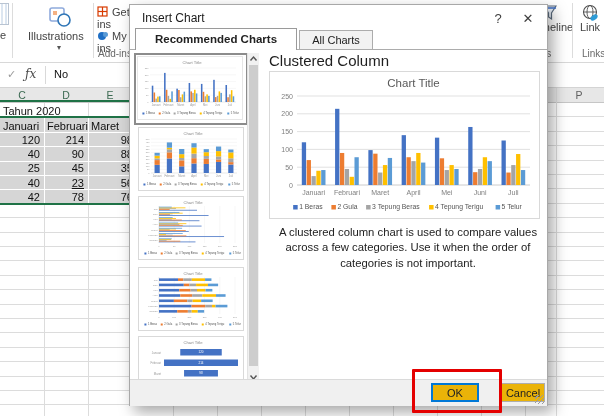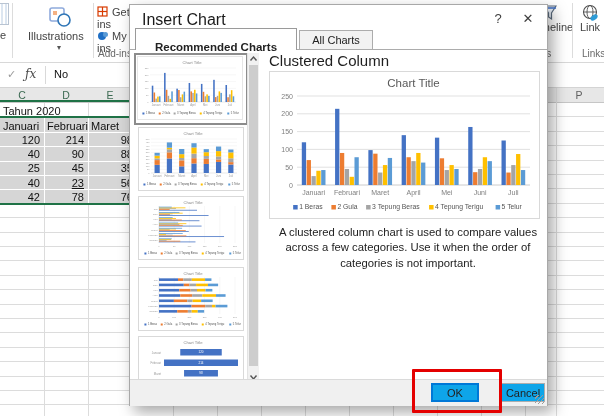--- a/index.html
+++ b/index.html
@@ -22,40 +22,40 @@
   .gridv{width:1px;background:#DCDCDC;}
   #selection{left:0;top:117.4px;width:130px;height:86.4px;background:#D6D6D6;}
   .sel-h{left:0;width:130px;height:1px;background:#FFFFFF;position:absolute;}
   .sel-v{top:0;width:1px;height:86.4px;background:#FFFFFF;position:absolute;}
   .green-line{height:2px;background:#1F7246;width:130px;left:0;}
   .cell-text{font-size:11px;color:#111;white-space:nowrap;}
   .num{text-align:right;font-size:11px;color:#111;}
   
   #dialog{left:129px;top:4px;width:417px;height:400px;background:#fff;border:1px solid #A8A8A8;
           box-shadow:5px 6px 14px rgba(0,0,0,.35);z-index:10;}
-  #dlg-title{left:12px;top:6px;font-size:16px;color:#1a1a1a;}
+  #dlg-title{left:12px;top:6px;font-size:12px;color:#1a1a1a;}
   .dlg-sys{top:6px;font-size:13px;color:#404040;width:18px;text-align:center;cursor:default;}
   #tabline{left:0;top:44px;width:100%;height:1px;background:#ACACAC;}
   .tab{box-sizing:border-box;text-align:center;}
   .tab.active{left:5px;top:23px;width:162px;height:22px;background:#fff;border:1px solid #9A9A9A;border-bottom:none;
-              font-weight:bold;font-size:11.5px;padding-top:12px;z-index:2;}
+              font-weight:bold;font-size:11.5px;padding-top:4px;z-index:2;}
   .tab.idle{left:169px;top:25px;width:74px;height:19px;background:#F2F2F2;border:1px solid #ACACAC;border-bottom:none;
             font-size:11px;padding-top:3px;}
   #thumb-list{left:0;top:48px;width:117px;height:330px;overflow:hidden;}
   .thumb{position:absolute;left:8px;width:104px;height:62px;background:#fff;border:1px solid #D9D9D9;}
   #thumb-sel-frame{position:absolute;left:4px;top:0;width:110px;height:68px;border:2px solid #8C8C8C;background:#fff;}
   #thumb-sel-frame .thumb{left:1px;top:1px;border:1px solid #E6E6E6;}
   #scrollbar{left:117px;top:48px;width:11px;height:330px;background:#F1F1F1;border-left:1px solid #E3E3E3;}
   .sb-arrow{left:0;width:11px;height:12px;background:#F1F1F1;}
   #sb-thumb{left:1px;top:12px;width:9px;height:301px;background:#CDCDCD;}
   #preview-heading{left:139px;top:47px;font-size:15px;color:#1e1e1e;}
   #chart-box{left:139px;top:66px;width:269px;height:146px;border:1px solid #D9D9D9;background:#fff;}
   #description{left:139px;top:220px;width:278px;font-size:11.3px;line-height:1.35;color:#222;text-align:center;}
   #dlg-footer{left:0;top:374px;width:100%;height:26px;background:#F0F0F0;border-top:1px solid #DADADA;}
-  .dlg-btn{box-sizing:border-box;height:19px;background:#0ea5e9;font-size:11px;text-align:center;padding-top:3px;}
+  .dlg-btn{box-sizing:border-box;height:19px;background:#eab308;font-size:11px;text-align:center;padding-top:3px;}
   #ok-btn{left:301px;top:3px;width:48px;border:1px solid #0078D7;box-shadow:inset 0 0 0 1px #0078D7;}
   #cancel-btn{left:371px;top:3px;width:44px;border:1px solid #ADADAD;}
   #grip{left:405px;top:390px;width:9px;height:9px;
         background:repeating-linear-gradient(135deg,transparent 0 2px,#9a9a9a 2px 3px);}
   #annotation{left:412px;top:369px;width:84px;height:38px;border:3px solid #E40000;z-index:30;border-radius:1px;}
   svg text{font-family:"Liberation Sans",sans-serif;}
 </style>
 </head>
 <body>
 

